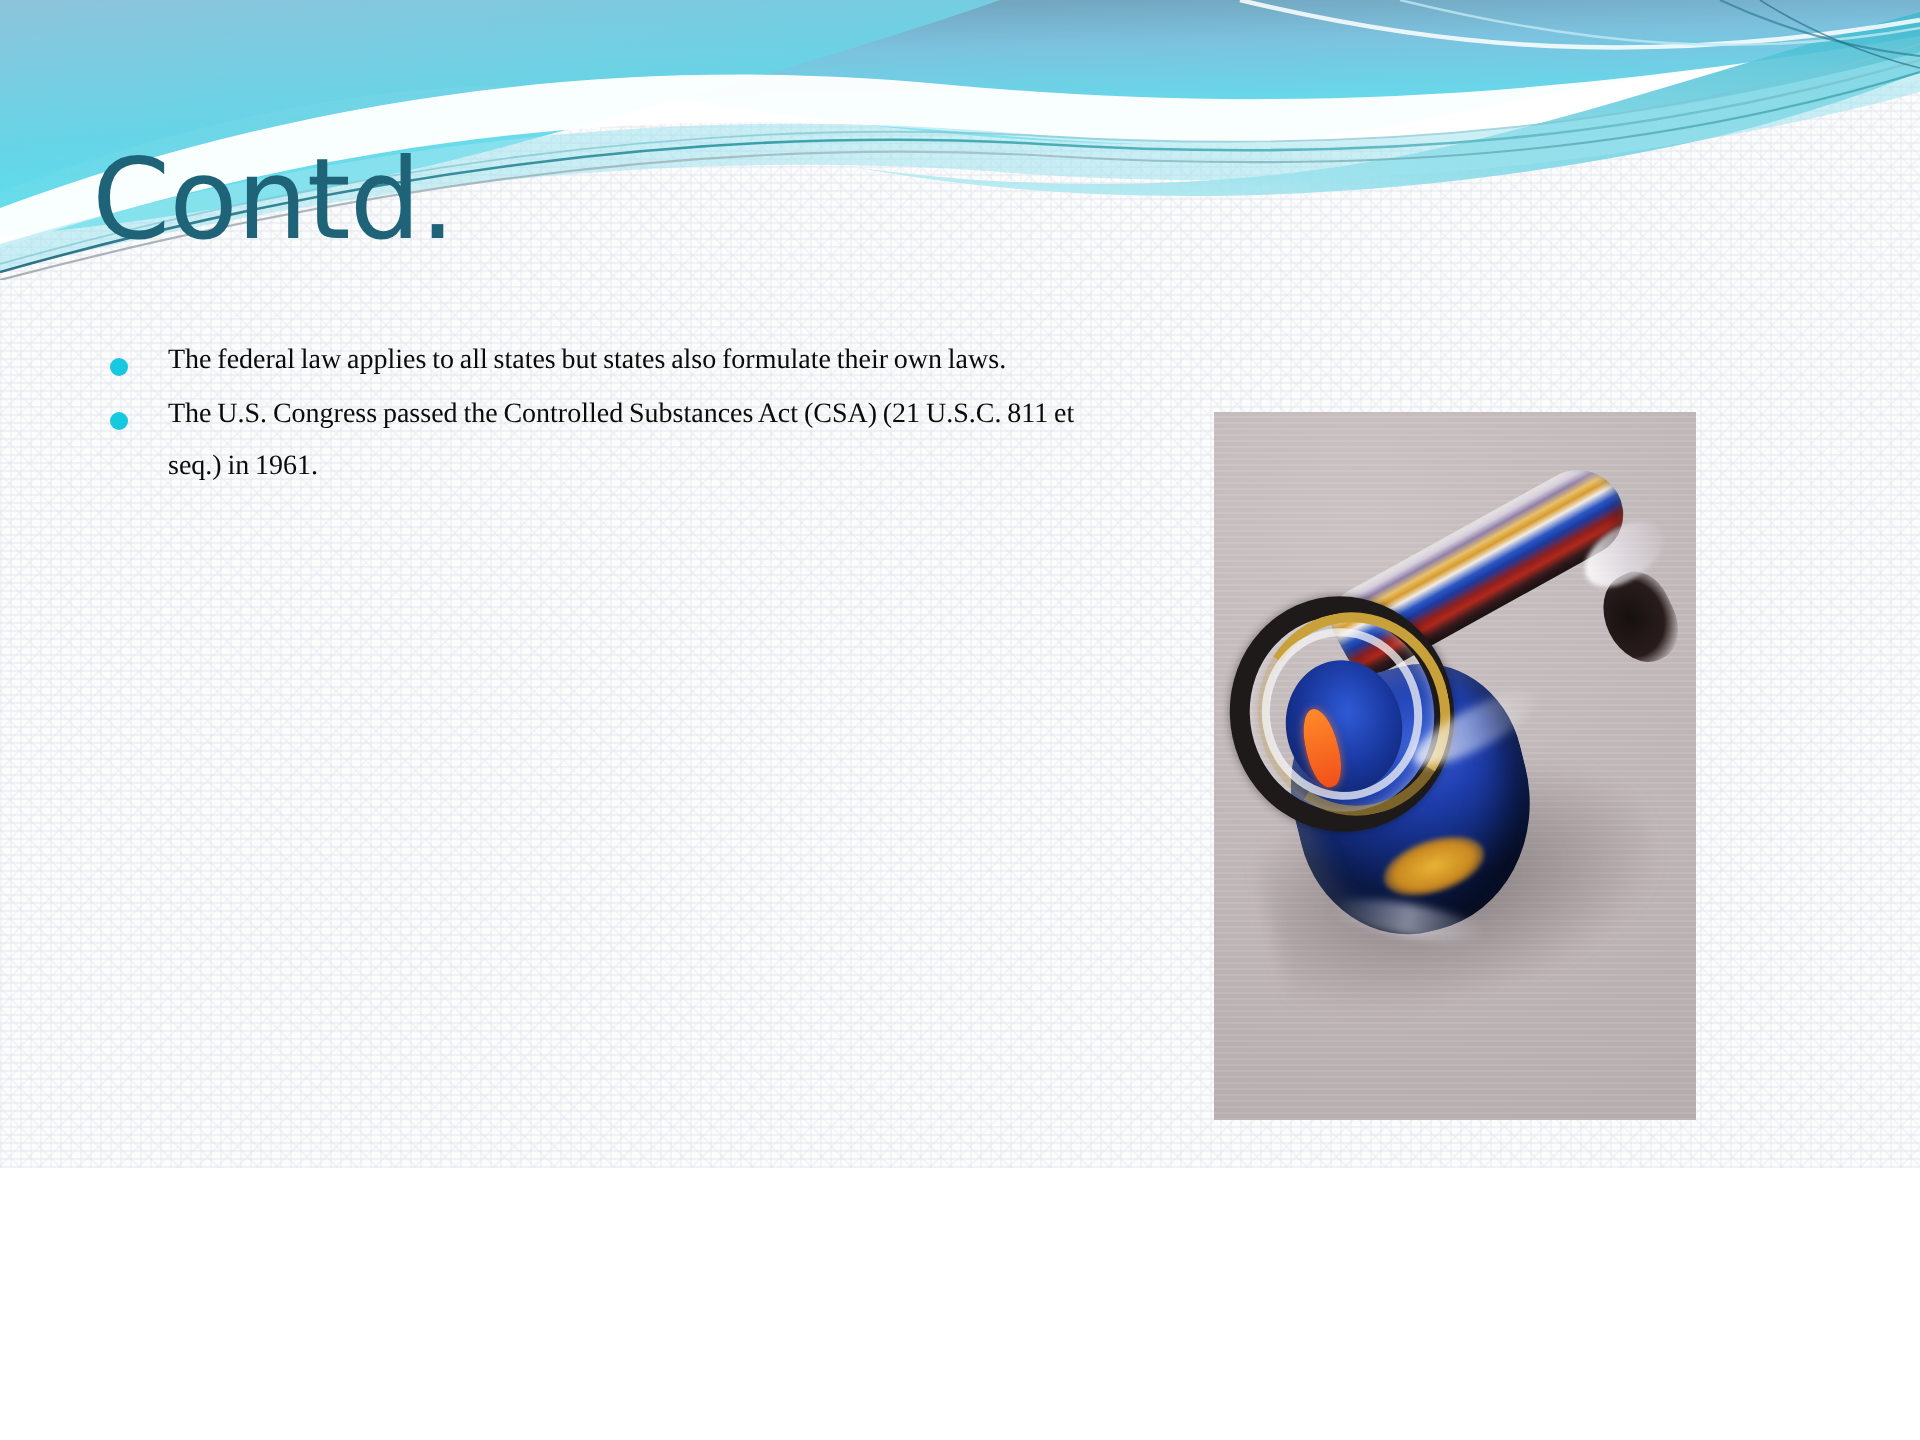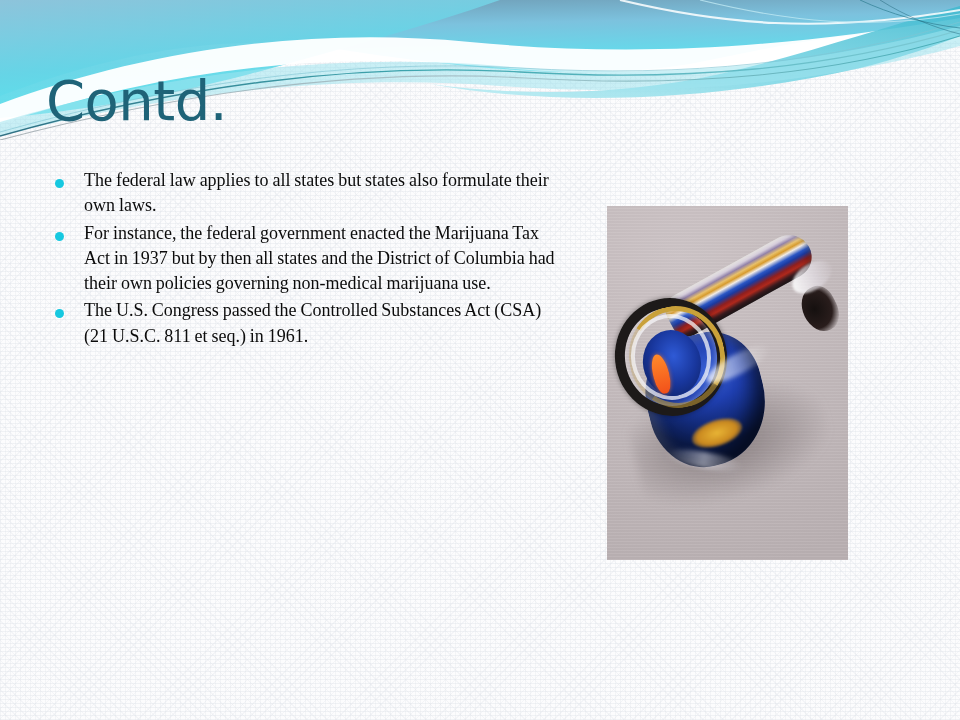--- a/index.html
+++ b/index.html
@@ -7,21 +7,21 @@
     margin: 0;
     padding: 0;
     background: #ffffff;
   }
   body {
     font-family: "Liberation Serif", serif;
   }
   .slide {
     position: relative;
     width: 960px;
-    height: 720px;
+    height: 584px;
     overflow: hidden;
     background: #fdba74;
   }
   
   .slide-texture {
     position: absolute;
     inset: 0;
     background-color: #fcfcfd;
     background-image:
       repeating-linear-gradient(0deg, rgba(222,226,232,0.40) 0px, rgba(222,226,232,0.40) 1px, rgba(255,255,255,0) 1px, rgba(255,255,255,0) 4px),
@@ -68,21 +68,21 @@
     left: 9px;
     top: 11px;
     width: 9px;
     height: 9px;
     border-radius: 50%;
     background: #16c8e0;
   }
   .bullet-text {
     display: block;
     font-family: "Liberation Serif", serif;
-    font-size: 18px;
+    font-size: 14px;
     line-height: 25.3px;
     color: #0b0b0b;
     text-align: left;
     word-spacing: -0.6px;
   }
   
   .photo {
     position: absolute;
     left: 607px;
     top: 206px;
@@ -323,24 +323,20 @@
 
   <div class="title">Contd.</div>
 
   <ul class="body-list">
     <li class="bullet-row">
       <span class="bullet-dot"></span>
       <span class="bullet-text">The federal law applies to all states but states also formulate their own laws.</span>
     </li>
     <li class="bullet-row">
       <span class="bullet-dot"></span>
-      <span class="bullet-text">For instance, the federal government enacted the Marijuana Tax Act in 1937 but by then all states and the District of Columbia had their own policies governing non-medical marijuana use.</span>
-    </li>
-    <li class="bullet-row">
-      <span class="bullet-dot"></span>
       <span class="bullet-text">The U.S. Congress passed the Controlled Substances Act (CSA) (21 U.S.C. 811 et seq.) in 1961.</span>
     </li>
   </ul>
 
   <div class="photo">
     <div class="photo-bg"></div>
     <div class="pipe-shadow"></div>
     <div class="pipe-stem"></div>
     <div class="pipe-tipdark"></div>
     <div class="pipe-tiphi"></div>

